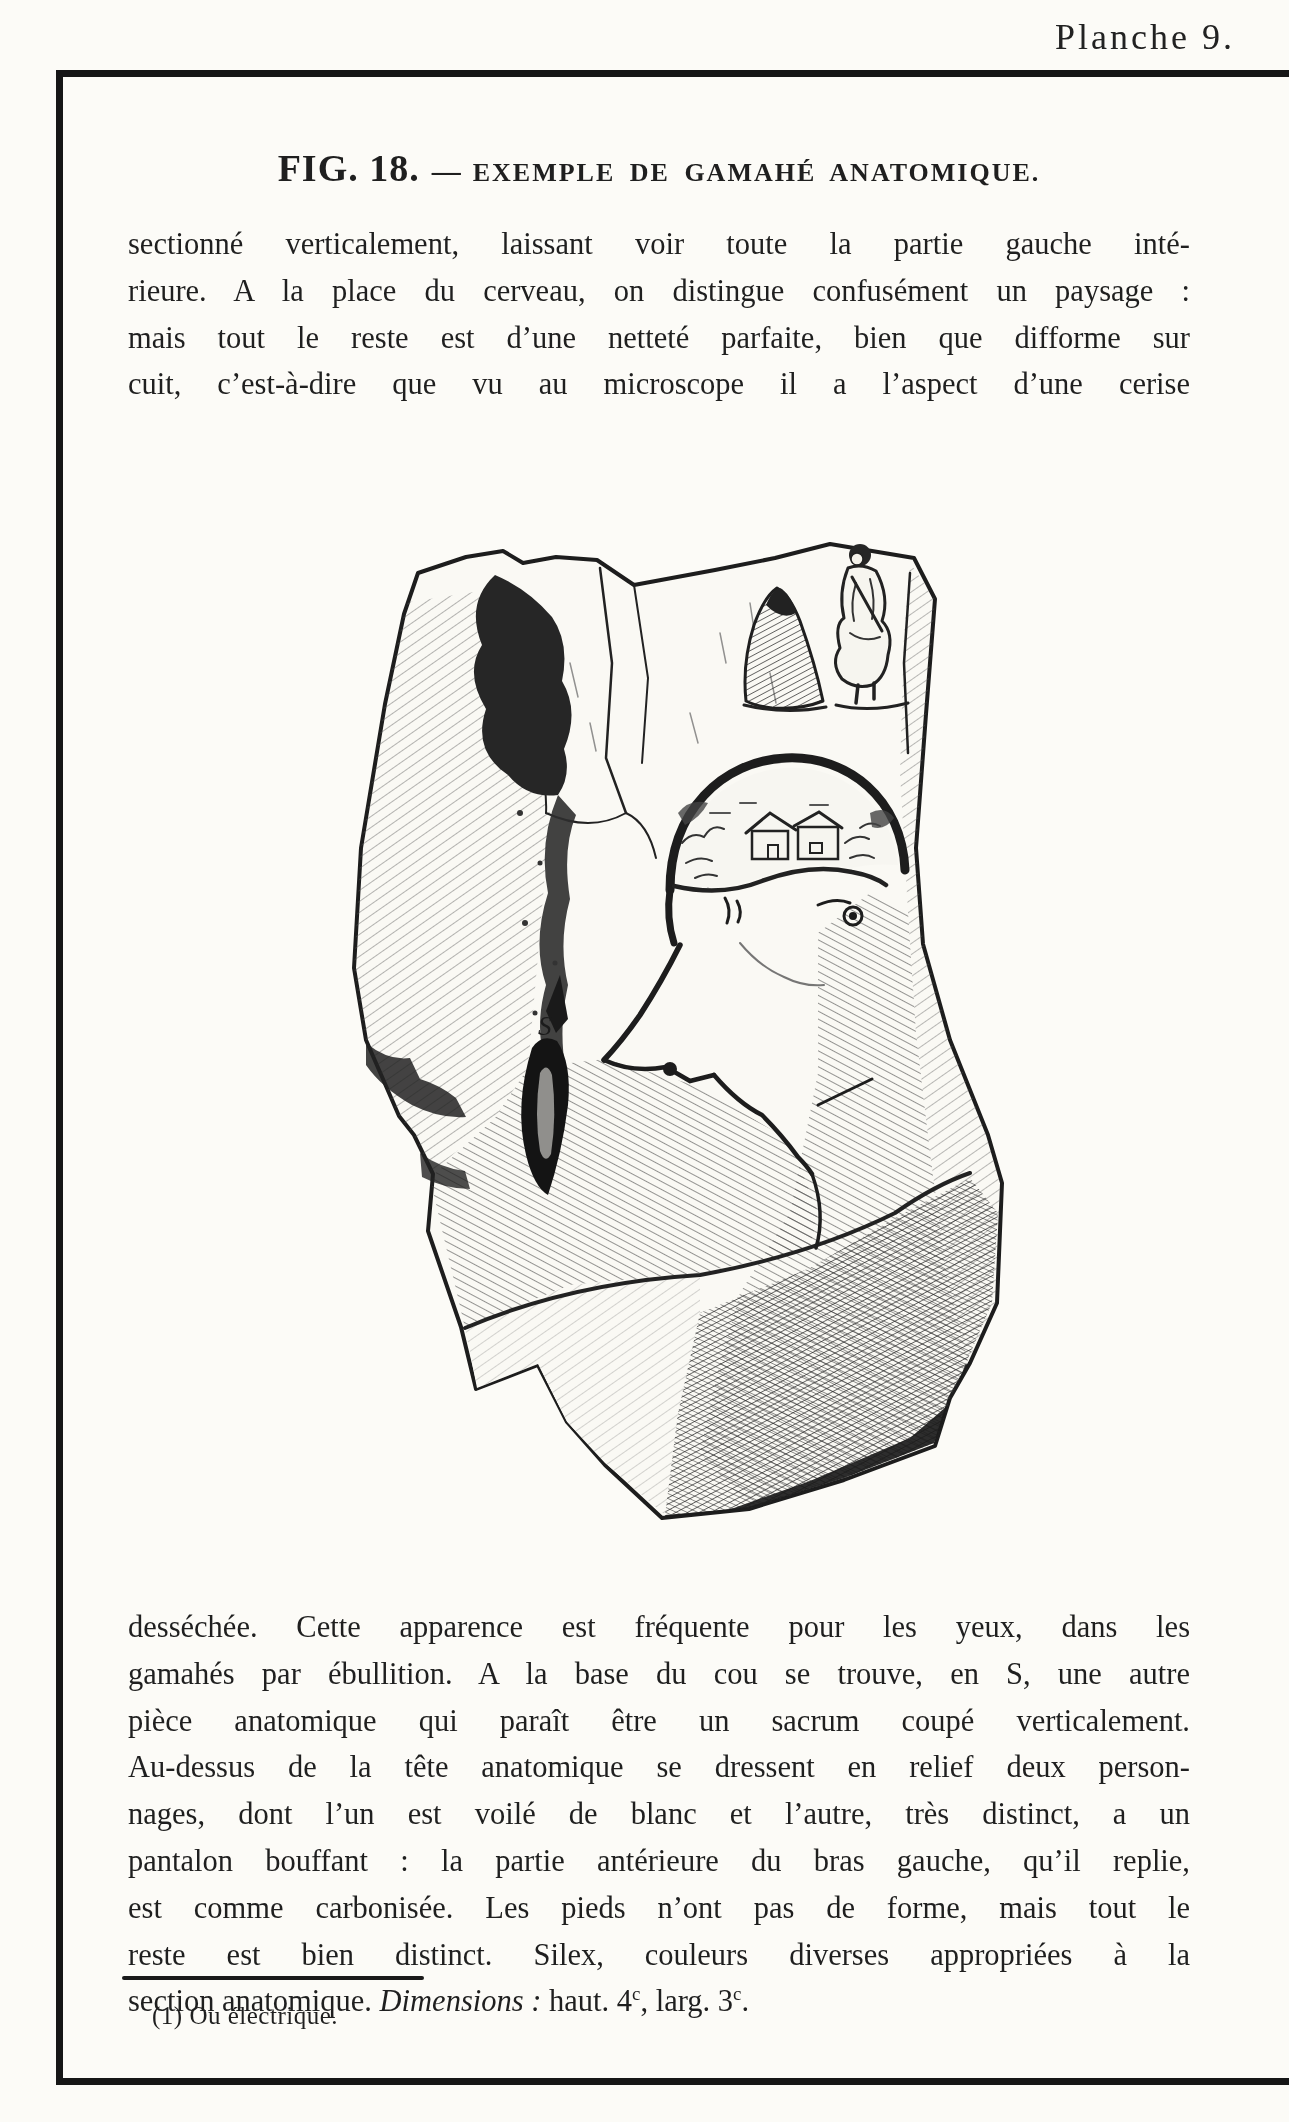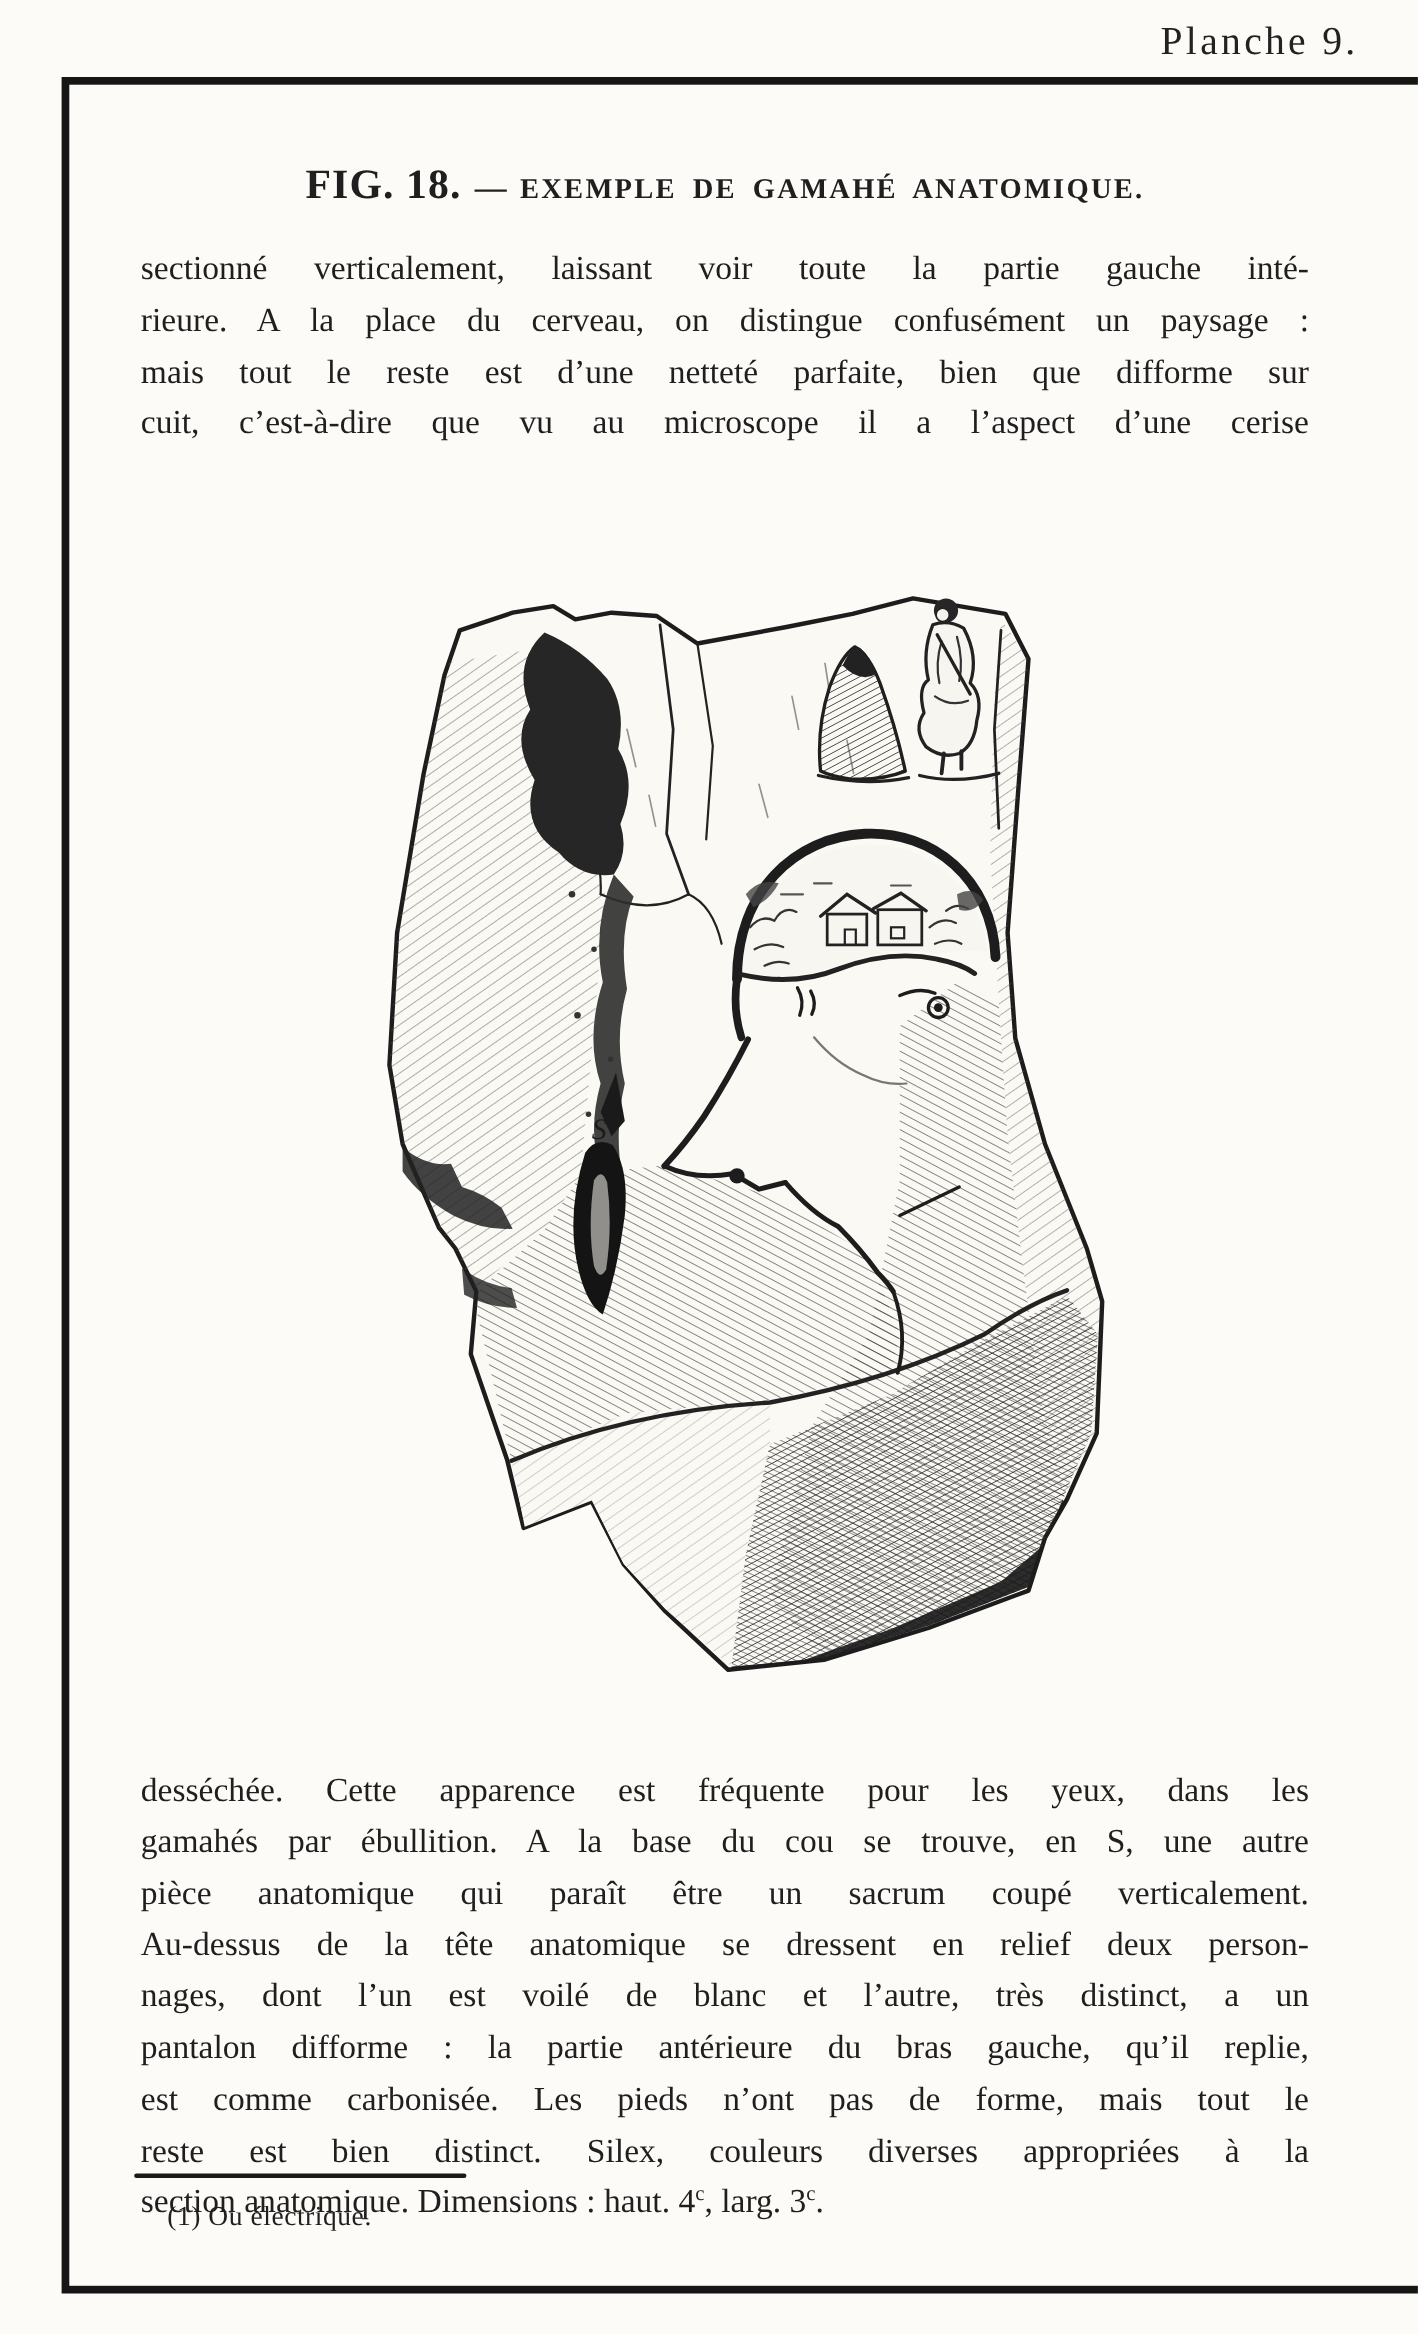--- a/index.html
+++ b/index.html
@@ -26,21 +26,21 @@
   .caption .cap{font-size:26px;letter-spacing:2px;word-spacing:6px;}
   .para{
     position:absolute;left:128px;width:1062px;
     font-size:30.5px;line-height:46.8px;
   }
   #para1{top:221px;}
   #para2{top:1560px;margin-top:44px;}
   .line{text-align:justify;text-align-last:justify;}
   .line.indent{text-indent:46px;}
   .line.short{text-align:left;text-align-last:left;}
-  .em{}
+  .em{font-style:italic;}
   sup{font-size:.62em;vertical-align:super;line-height:0;}
   .fnrule{
     position:absolute;left:122px;top:1976px;width:302px;height:4px;
     background:#1a1a1a;border-radius:2px;
   }
   .footnote{
     position:absolute;left:152px;top:2002px;font-size:25px;letter-spacing:.5px;
   }
   #engraving{position:absolute;left:270px;top:513px;}
 </style>
@@ -215,21 +215,21 @@
       <path d="M566,192 Q600,200 638,190"></path>
   </g>
 </svg>
 
 <div class="para" id="para2">
   <div class="line">desséchée. Cette apparence est fréquente pour les yeux, dans les</div>
   <div class="line">gamahés par ébullition. A la base du cou se trouve, en S, une autre</div>
   <div class="line">pièce anatomique qui paraît être un sacrum coupé verticalement.</div>
   <div class="line">Au-dessus de la tête anatomique se dressent en relief deux person-</div>
   <div class="line">nages, dont l’un est voilé de blanc et l’autre, très distinct, a un</div>
-  <div class="line">pantalon difforme : la partie antérieure du bras gauche, qu’il replie,</div>
+  <div class="line">pantalon bouffant : la partie antérieure du bras gauche, qu’il replie,</div>
   <div class="line">est comme carbonisée. Les pieds n’ont pas de forme, mais tout le</div>
   <div class="line">reste est bien distinct. Silex, couleurs diverses appropriées à la</div>
   <div class="line short">
     <span>section anatomique. </span><span class="em">Dimensions :</span><span> haut. 4</span><sup>c</sup><span>, larg. 3</span><sup>c</sup><span>.</span>
   </div>
 </div>
 
 <div class="fnrule"></div>
 <div class="footnote">(1) Ou électrique.</div>
 

